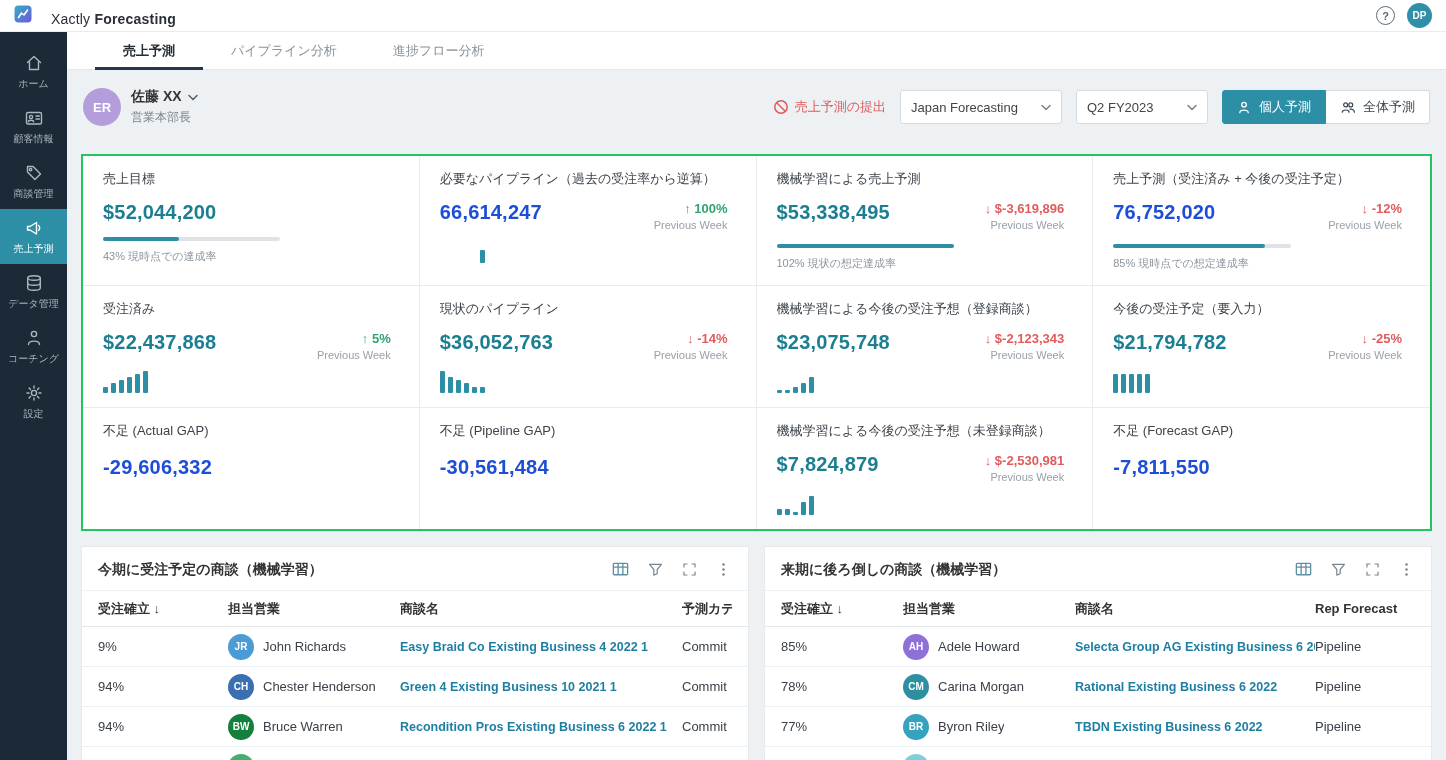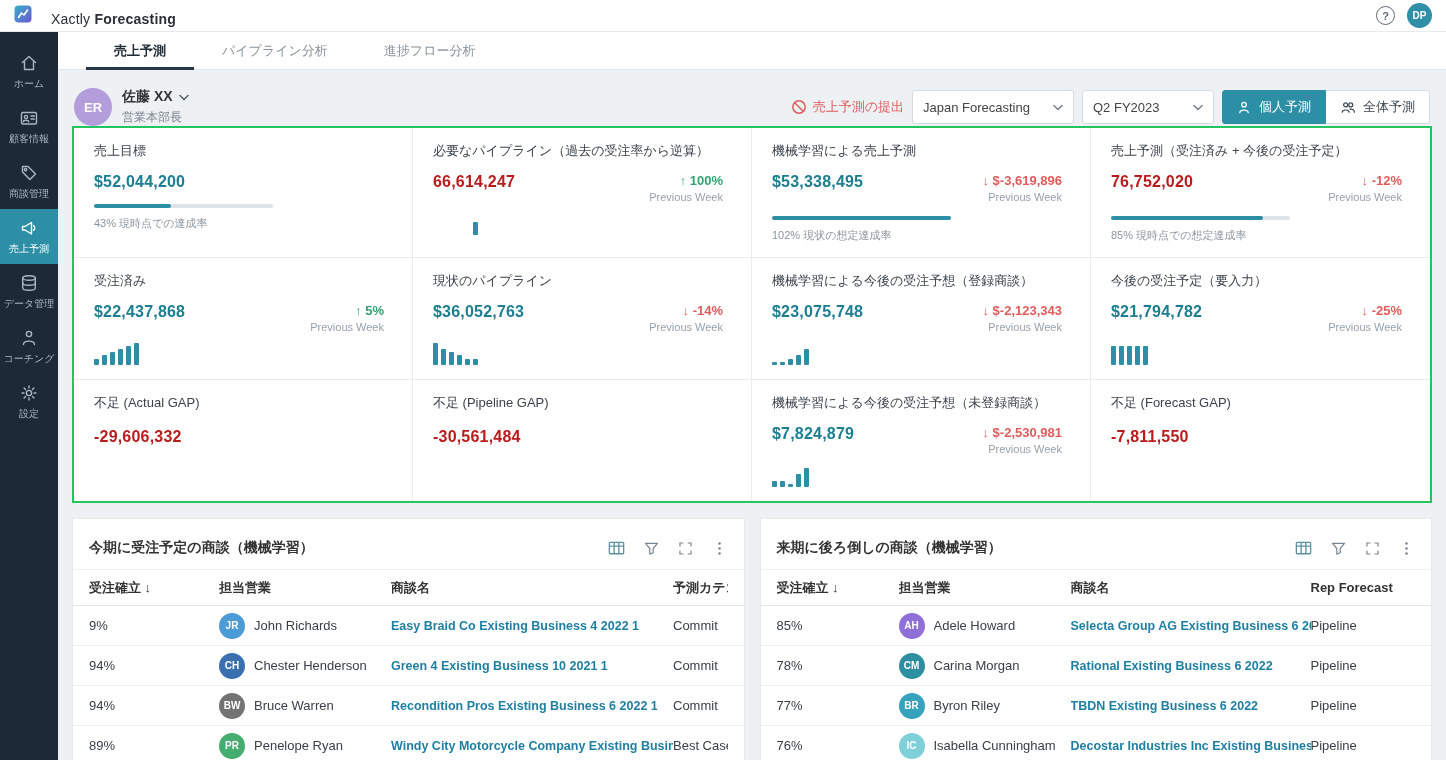--- a/index.html
+++ b/index.html
@@ -11,75 +11,75 @@
   .brand{display:flex;align-items:flex-end;gap:19px;cursor:pointer}
   .brand-text{font-size:14px;color:#2b2f3a;letter-spacing:.2px}
   .brand-text b{font-weight:700}
   .topbar-right{display:flex;align-items:center;gap:12px}
   .help-circle{width:19px;height:19px;border:1.5px solid #5f6a75;border-radius:50%;display:flex;align-items:center;justify-content:center;font-size:11px;font-weight:700;color:#5f6a75;cursor:pointer}
   .avatar{border-radius:50%;display:inline-flex;align-items:center;justify-content:center;color:#fff;font-weight:700;flex:none}
   .avatar.top{width:25px;height:25px;background:#2e8fa6;font-size:10px;cursor:pointer}
 
   
   .shell{display:flex;height:728px}
-  .sidebar{width:58px;background:#1c2936;display:flex;flex-direction:column;padding-top:12px;flex:none}
+  .sidebar{width:67px;background:#1c2936;display:flex;flex-direction:column;padding-top:12px;flex:none}
   .side-item{height:55px;display:flex;flex-direction:column;align-items:center;justify-content:center;gap:4px;color:#aab6c0;font-size:10px;cursor:pointer;white-space:nowrap}
   .side-item.active{background:#2d8fa5;color:#fff}
   .side-icon{display:flex}
 
   .main{flex:1;display:flex;flex-direction:column;overflow:hidden}
   .tabbar{height:38px;background:#fff;border-bottom:1px solid #e4e7ea;display:flex;padding-left:28px;flex:none}
   .tab{display:flex;align-items:center;padding:0 28px;font-size:13px;color:#8a939b;position:relative;cursor:pointer}
   .tab.active{color:#222c36;font-weight:700}
   .tab.active::after{content:"";position:absolute;left:0;right:0;bottom:-1px;height:3px;background:#24384a}
 
   .content{flex:1;padding:10px 14px 0;overflow:hidden}
 
   
-  .page-header{display:flex;justify-content:space-between;align-items:center;padding:8px 2px 0}
+  .page-header{display:flex;justify-content:space-between;align-items:center;padding:8px 2px 28px}
   .user-block{display:flex;align-items:center;gap:10px}
   .avatar.er{width:38px;height:38px;background:#b39ddb;font-size:13px}
   .user-name-row{font-size:14px;font-weight:700;color:#333;display:flex;align-items:center;gap:6px;cursor:pointer}
   .user-role{font-size:12px;color:#7c858d;margin-top:3px}
-  .header-controls{display:flex;gap:8px}
+  .header-controls{display:flex;gap:14px}
   .submit-link{display:flex;align-items:center;gap:6px;color:#e05c5c;font-size:13px;font-weight:500;cursor:pointer}
   .select{height:34px;background:#fff;border:1px solid #d5dade;border-radius:3px;display:flex;align-items:center;justify-content:space-between;gap:10px;padding:0 10px;font-size:13px;color:#444;cursor:pointer}
   .select.team{min-width:162px}
   .select.period{min-width:132px}
   .btn-group{display:flex}
   .btn{height:34px;display:flex;align-items:center;gap:7px;padding:0 14px;font-size:13px;border:1px solid #d5dade;background:#fff;color:#3d4750;cursor:pointer}
   .btn.primary{background:#2d8fa5;border-color:#2d8fa5;color:#fff;border-radius:3px 0 0 3px;font-weight:500}
   .btn.secondary{border-radius:0 3px 3px 0;border-left:none}
 
   
   .kpi-grid{display:grid;grid-template-columns:repeat(4,1fr);background:#fff;border:2px solid #22c55e}
   .kpi{padding:14px 20px;border-right:1px solid #e9eceF;border-bottom:1px solid #e9ecef;min-height:107px;overflow:hidden}
   .kpi:nth-child(4n){border-right:none}
   .kpi:nth-child(n+9){border-bottom:none}
   .kpi-title{font-size:13px;color:#3c434a;margin-bottom:13px;white-space:nowrap;overflow:hidden}
   .kpi-row{display:flex;justify-content:space-between;align-items:flex-start}
   .gap-cell .kpi-row{margin-top:16px}
-  .kpi-value{font-size:16px;font-weight:700;letter-spacing:.2px;white-space:nowrap}
+  .kpi-value{font-size:20px;font-weight:700;letter-spacing:.2px;white-space:nowrap}
   .kpi-value.teal{color:#1b7e91}
-  .kpi-value.dark{color:#b91c1c}
+  .kpi-value.dark{color:#1d4ed8}
   .delta-block{text-align:right;padding-right:8px;flex:none}
   .delta{font-size:13px;font-weight:700;white-space:nowrap}
   .delta.up{color:#33a372}
   .delta.down{color:#e05c5c}
   .delta-sub{font-size:11px;color:#98a0a8;margin-top:3px}
   .progress{width:60%;height:4px;background:#dfe3e7;border-radius:2px;margin-top:13px}
   .progress-fill{height:100%;background:#2d8fa5;border-radius:2px}
   .kpi-caption{font-size:11px;color:#8b949c;margin-top:8px;white-space:nowrap}
   .mini-bars{display:flex;align-items:flex-end;gap:3px;height:23px;margin-top:9px}
   .mini-bars .bar{width:5px;background:#2d8fa5;border-radius:1px}
 
   
   .tables{display:flex;gap:15px;margin-top:15px}
   .table-card{flex:1;background:#fff;border:1px solid #e7eaed;overflow:hidden;min-width:0}
-  .table-head{display:flex;justify-content:space-between;align-items:flex-start;padding:20px 16px 11px}
+  .table-head{display:flex;justify-content:space-between;align-items:center;padding:13px 16px 11px}
   .table-title{font-size:14px;font-weight:700;color:#333;white-space:nowrap}
   .table-tools{display:flex;gap:17px;align-items:center;color:#78858f}
   .tool{cursor:pointer;display:flex}
   .tool.first{color:#5e90a3}
   .thead{display:flex;padding:0 16px;border-top:1px solid #eef1f3;border-bottom:1px solid #e3e7ea;height:37px;align-items:center;font-size:13px;font-weight:700;color:#333}
   .trow{display:flex;padding:0 16px;height:40px;align-items:center;border-bottom:1px solid #edf0f2;font-size:13px;color:#3a4048}
   .td{white-space:nowrap;overflow:hidden;flex:none}
   .td-prob{width:130px}
   .td-rep{width:172px;display:flex;align-items:center;gap:9px}
   .td-deal{width:282px;color:#1f7fa3;font-weight:700;font-size:12.5px;cursor:pointer}
@@ -472,21 +472,21 @@
                   <div class="td td-rep">
                     <span class="avatar sm" style="background:#3a6fb0">CH</span>
                     <span class="rep-name">Chester Henderson</span>
                   </div>
                   <div class="td td-deal">Green 4 Existing Business 10 2021 1</div>
                   <div class="td td-cat">Commit</div>
                 </div>
                 <div class="trow">
                   <div class="td td-prob">94%</div>
                   <div class="td td-rep">
-                    <span class="avatar sm" style="background:#737373">BW</span>
+                    <span class="avatar sm" style="background:#15803d">BW</span>
                     <span class="rep-name">Bruce Warren</span>
                   </div>
                   <div class="td td-deal">Recondition Pros Existing Business 6 2022 1</div>
                   <div class="td td-cat">Commit</div>
                 </div>
                 <div class="trow">
                   <div class="td td-prob">89%</div>
                   <div class="td td-rep">
                     <span class="avatar sm" style="background:#45ad70">PR</span>
                     <span class="rep-name">Penelope Ryan</span>

